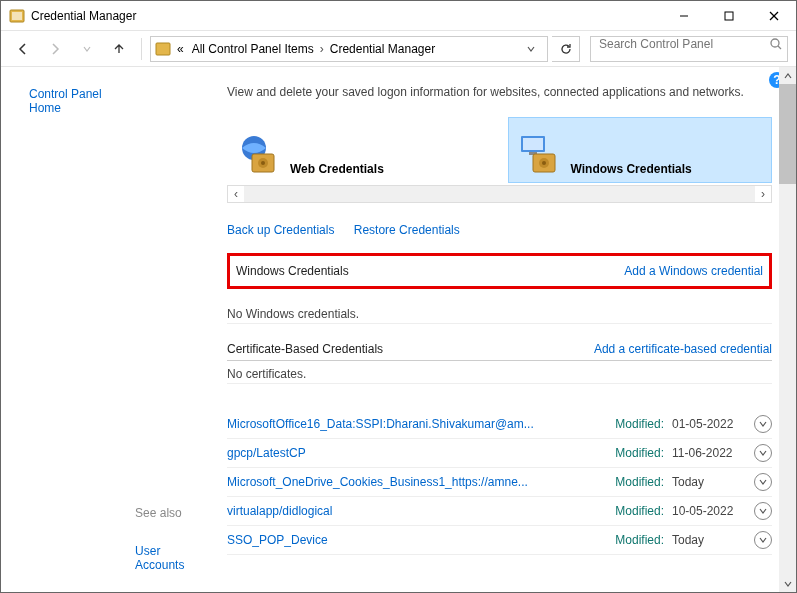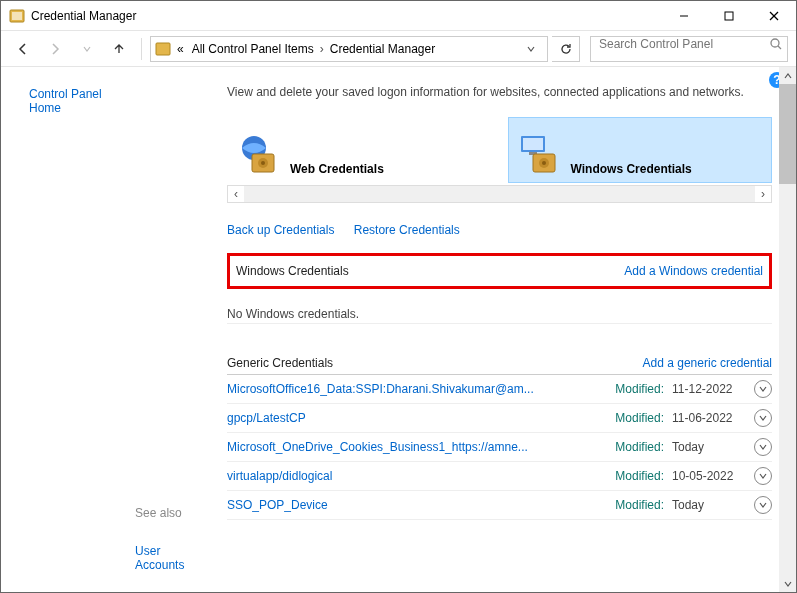--- a/index.html
+++ b/index.html
@@ -225,33 +225,36 @@
       <div class="section red-box">
         <div class="section-head">
           <span class="section-title">Windows Credentials</span>
           <a class="section-add">Add a Windows credential</a>
         </div>
       </div>
       <div class="section-empty">No Windows credentials.</div>
 
       <div style="height:14px"></div>
 
-
-      <div style="height:14px"></div>
-
       <div class="section">
         <div class="section-head">
-          <span class="section-title">Generic Credentials</span>
-          <a class="section-add">Add a generic credential</a>
-        </div>
+          <span class="section-title">Certificate-Based Credentials</span>
+          <a class="section-add">Add a certificate-based credential</a>
+        </div>
+        <div class="section-empty">No certificates.</div>
+      </div>
+
+      <div style="height:14px"></div>
+
+      <div class="section">
         <div id="generic-list">
             <div class="cred-row">
               <span class="cred-name">MicrosoftOffice16_Data:SSPI:Dharani.Shivakumar@am...</span>
               <span class="cred-mod">Modified:</span>
-              <span class="cred-date">11-12-2022</span>
+              <span class="cred-date">01-05-2022</span>
               <span class="expand-btn">
                 <svg width="10" height="10">
                   <path d="M2 3 L5 7 L8 3" fill="none" stroke="#555" stroke-width="1.2"></path>
                 </svg>
               </span>
             </div>
             <div class="cred-row">
               <span class="cred-name">gpcp/LatestCP</span>
               <span class="cred-mod">Modified:</span>
               <span class="cred-date">11-06-2022</span>

